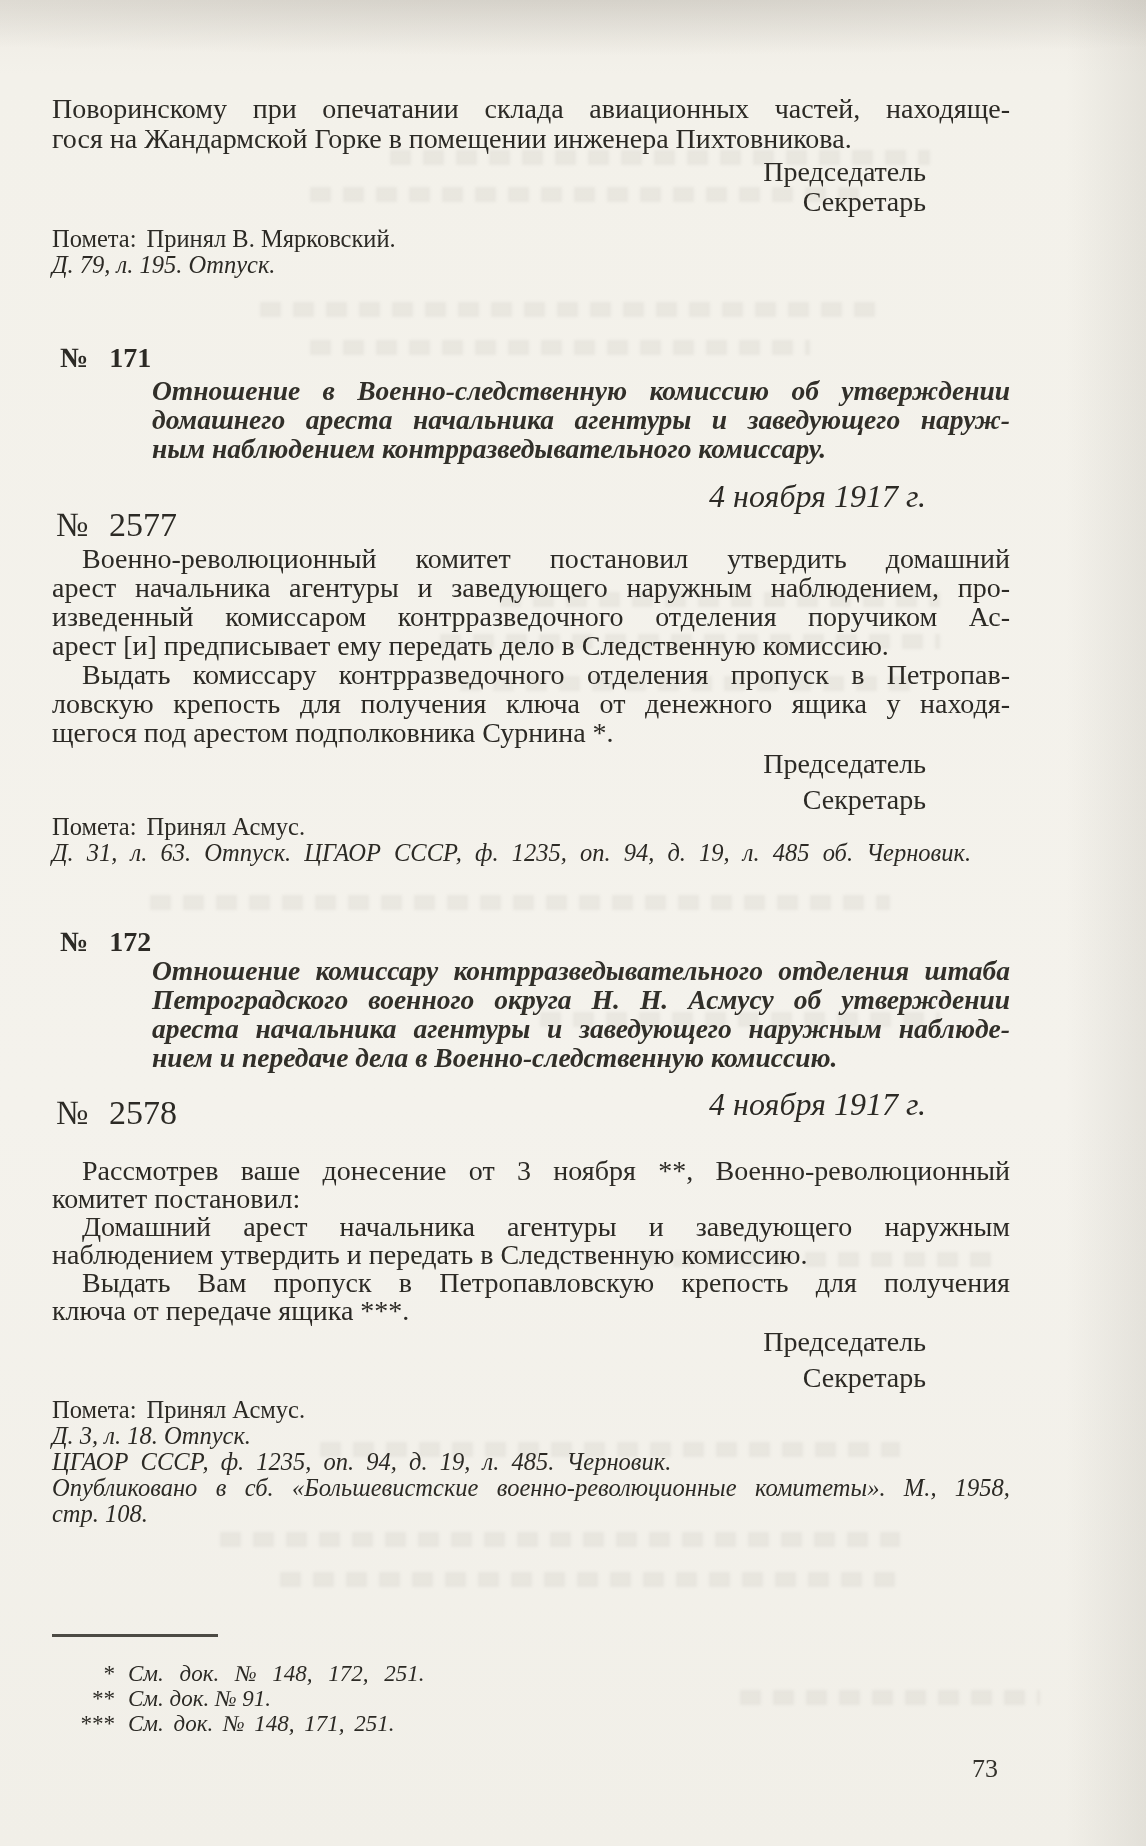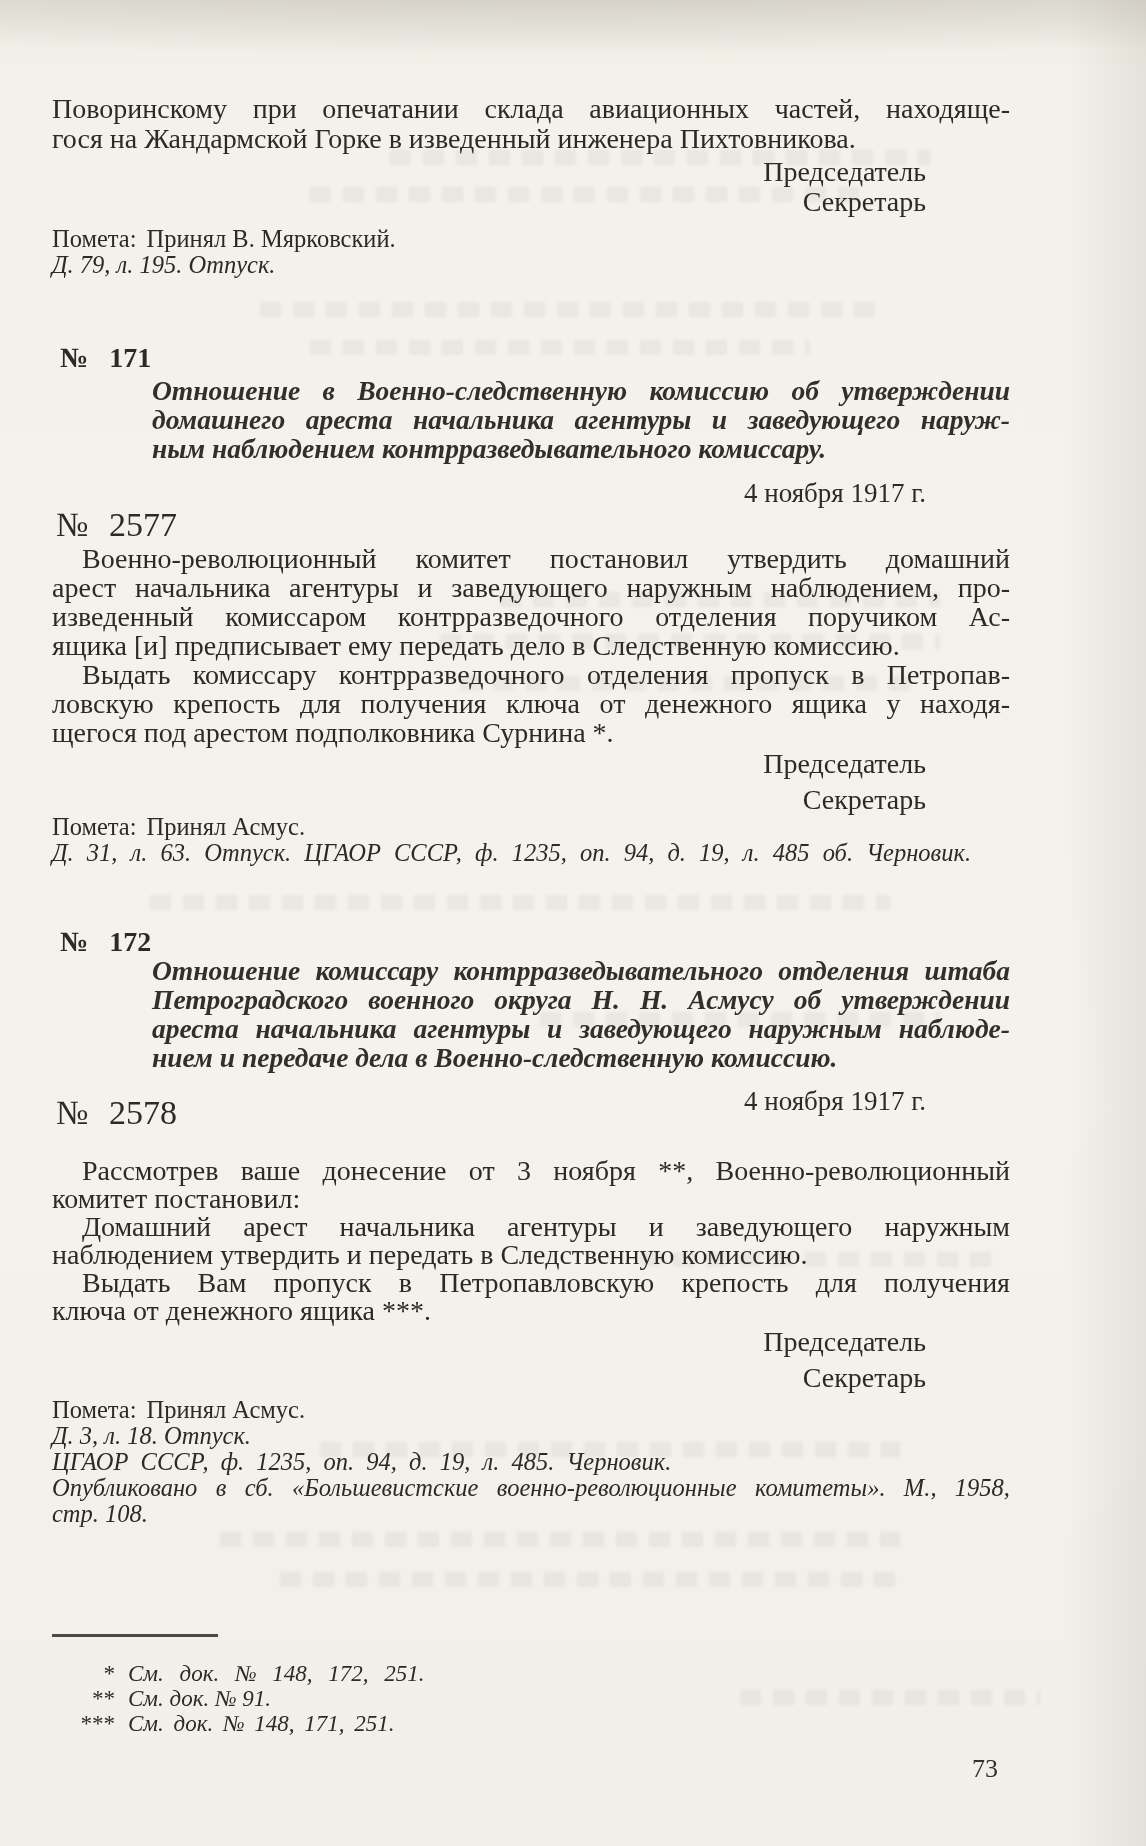--- a/index.html
+++ b/index.html
@@ -27,21 +27,21 @@
   .sig{text-align:right;padding-right:84px;font-size:28px;line-height:30px;}
   .sig-wide{line-height:36px;}
   .pometa{font-size:24.5px;line-height:26px;}
   .pometa .plabel{}
   .pometa .ptext{margin-left:10px;}
   .pometa .ref{font-style:italic;}
   .ref-stretch{word-spacing:7px;}
   .itemnum{font-size:28px;font-weight:bold;word-spacing:14px;margin-left:8px;}
   .docnum{font-size:34px;word-spacing:12px;margin-left:4px;}
   .heading{margin-left:100px;font-size:27.5px;line-height:29px;font-style:italic;font-weight:bold;color:#312f29;}
-  .datey{font-size:27px;text-align:right;padding-right:84px;}
+  .datey{font-style:italic;font-size:32px;text-align:right;padding-right:84px;}
   .refs172 .line{font-style:italic;}
   .refs172 .line:nth-child(2){word-spacing:6px;}
   .refs172 .line:nth-child(3){text-align:justify;text-align-last:justify;}
   .fn-rule{position:absolute;left:52px;top:1634px;width:166px;height:3px;background:#4c4a44;}
   .footnotes{font-size:23px;line-height:25px;font-style:italic;}
   .fn-row{display:flex;}
   .fn-marker{width:62px;text-align:right;flex:0 0 62px;}
   .fn-text{margin-left:14px;}
   .fn-row:nth-child(1) .fn-text{word-spacing:10px;}
   .fn-row:nth-child(3) .fn-text{word-spacing:4px;}
@@ -65,21 +65,21 @@
   <div class="ghost" style="top:895px;left:150px;width:740px;"></div>
   <div class="ghost" style="top:1012px;left:540px;width:400px;"></div>
   <div class="ghost" style="top:1252px;left:640px;width:360px;"></div>
   <div class="ghost" style="top:1442px;left:320px;width:580px;"></div>
   <div class="ghost" style="top:1532px;left:220px;width:680px;"></div>
   <div class="ghost" style="top:1572px;left:280px;width:620px;"></div>
   <div class="ghost" style="top:1690px;left:740px;width:300px;"></div>
 
   <div class="block body-text tail jlines flush" style="top:94px">
       <div class="line">Поворинскому при опечатании склада авиационных частей, находяще-</div>
-      <div class="line">гося на Жандармской Горке в изведенный инженера Пихтовникова.</div>
+      <div class="line">гося на Жандармской Горке в помещении инженера Пихтовникова.</div>
     </div>
   <div class="block sig jlines-off" style="top:157px">
       <div class="line">Председатель</div>
       <div class="line">Секретарь</div>
     </div>
   <div class="block pometa" style="top:226px">
     <div class="line">
       <span class="plabel">Помета:</span><span class="ptext">Принял В. Мярковский.</span>
     </div>
     <div class="line ref">Д. 79, л. 195. Отпуск.</div>
@@ -91,21 +91,21 @@
         <div class="line">Отношение в Военно-следственную комиссию об утверждении</div>
         <div class="line">домашнего ареста начальника агентуры и заведующего наруж-</div>
         <div class="line">ным наблюдением контрразведывательного комиссару.</div>
       </div>
     <div class="block datey" style="top:478px">4 ноября 1917 г.</div>
     <div class="block docnum" style="top:506px">№ 2577</div>
     <div class="block body-text jlines" style="top:544px">
         <div class="line">Военно-революционный комитет постановил утвердить домашний</div>
         <div class="line">арест начальника агентуры и заведующего наружным наблюдением, про-</div>
         <div class="line">изведенный комиссаром контрразведочного отделения поручиком Ас-</div>
-        <div class="line">ящика [и] предписывает ему передать дело в Следственную комиссию.</div>
+        <div class="line">арест [и] предписывает ему передать дело в Следственную комиссию.</div>
       </div>
     <div class="block body-text jlines" style="top:660px">
         <div class="line">Выдать комиссару контрразведочного отделения пропуск в Петропав-</div>
         <div class="line">ловскую крепость для получения ключа от денежного ящика у находя-</div>
         <div class="line">щегося под арестом подполковника Сурнина *.</div>
       </div>
     <div class="block sig sig-wide" style="top:746px">
         <div class="line">Председатель</div>
         <div class="line">Секретарь</div>
       </div>
@@ -130,21 +130,21 @@
     <div class="block body-text jlines" style="top:1157px;line-height:28px">
         <div class="line">Рассмотрев ваше донесение от 3 ноября **, Военно-революционный</div>
         <div class="line">комитет постановил:</div>
       </div>
     <div class="block body-text jlines" style="top:1213px;line-height:28px">
         <div class="line">Домашний арест начальника агентуры и заведующего наружным</div>
         <div class="line">наблюдением утвердить и передать в Следственную комиссию.</div>
       </div>
     <div class="block body-text jlines" style="top:1269px;line-height:28px">
         <div class="line">Выдать Вам пропуск в Петропавловскую крепость для получения</div>
-        <div class="line">ключа от денежного ящика ***.</div>
+        <div class="line">ключа от передаче ящика ***.</div>
       </div>
     <div class="block sig sig-wide" style="top:1324px">
         <div class="line">Председатель</div>
         <div class="line">Секретарь</div>
       </div>
     <div class="block pometa" style="top:1397px">
       <div class="line">
         <span class="plabel">Помета:</span><span class="ptext">Принял Асмус.</span>
       </div>
     </div>

